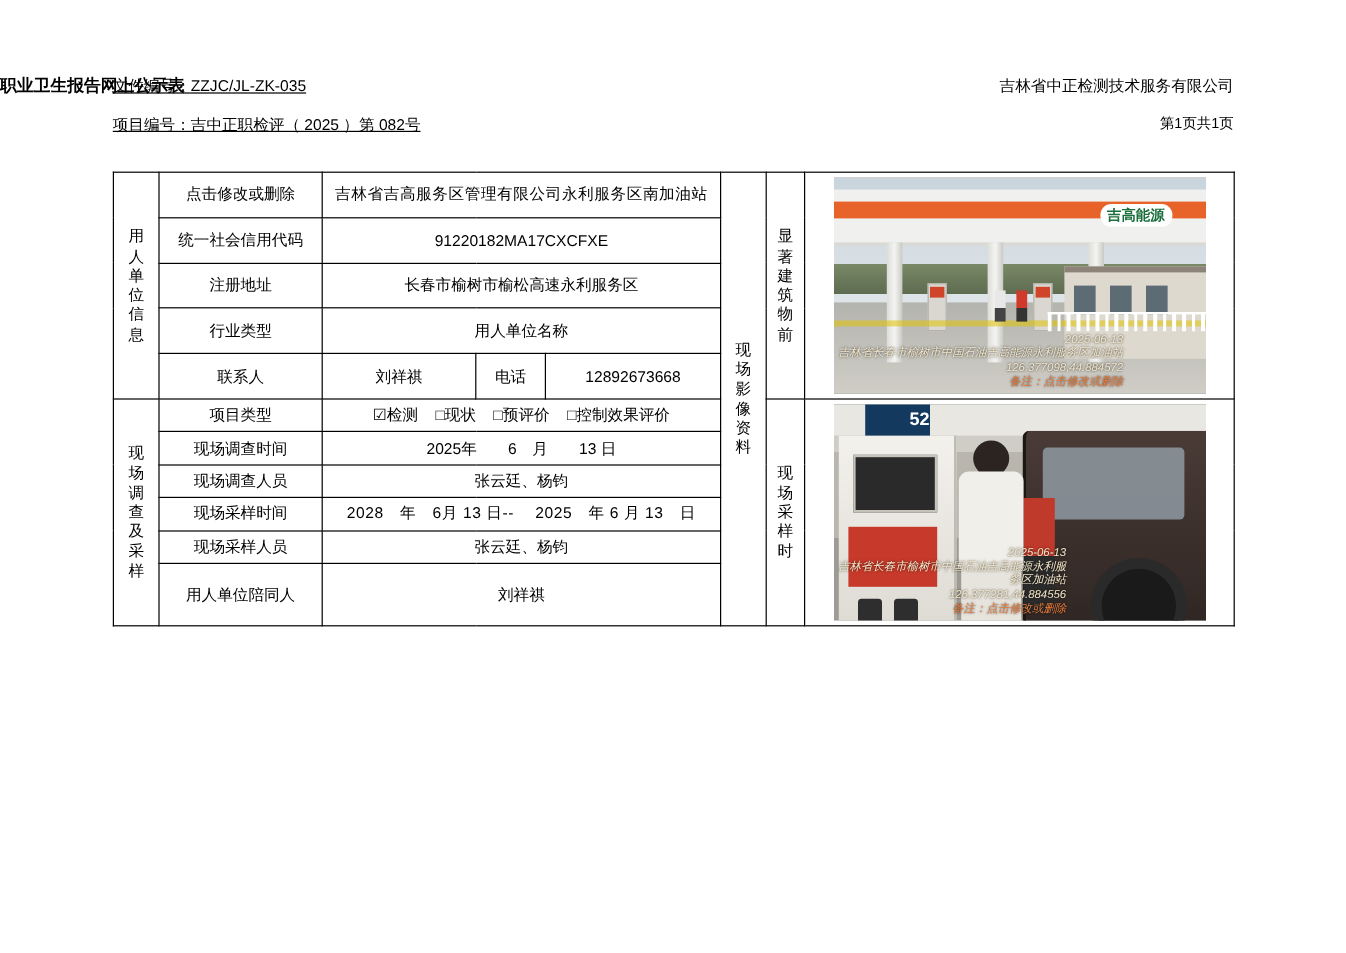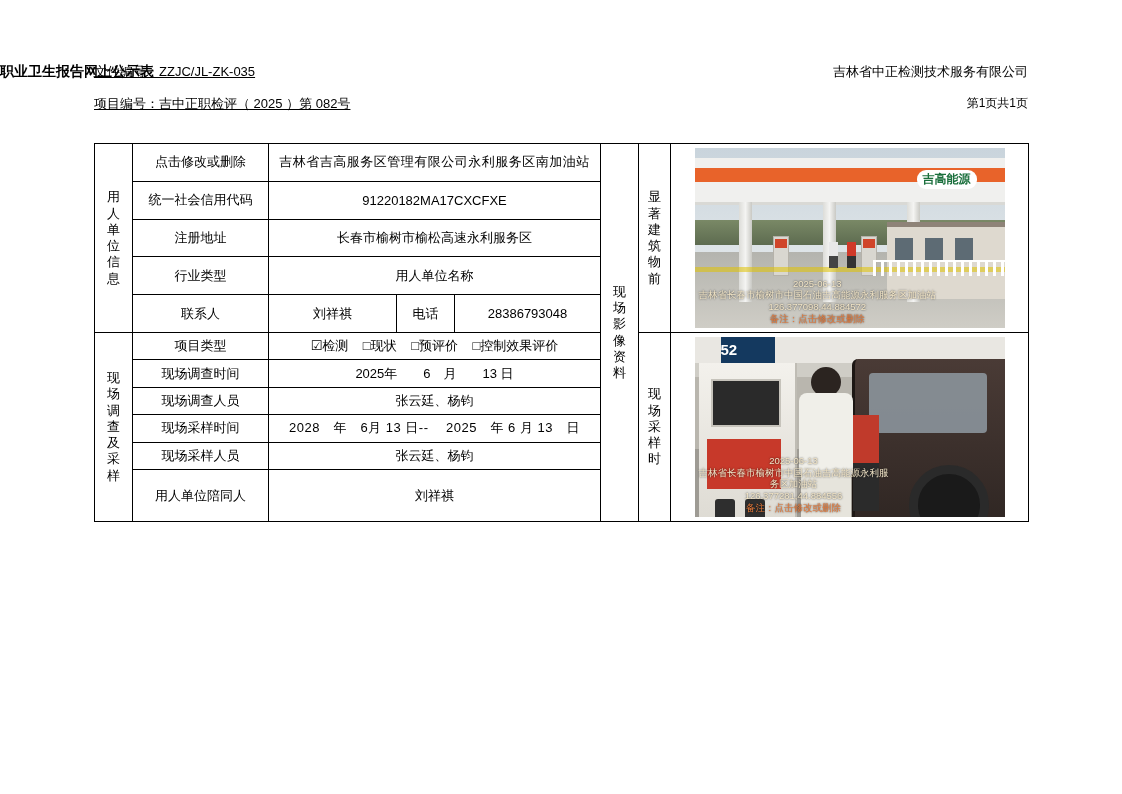--- a/index.html
+++ b/index.html
@@ -94,23 +94,24 @@
     overflow: hidden;
     background: #888;
   }
   .photo .stamp {
     position: absolute;
     left: 4px;
     bottom: 3px;
     font-size: 9.5px;
     line-height: 1.25;
     color: #f3e6c8;
-    text-align: center;
+    text-align: right;
     text-shadow: 0 0 2px rgba(0,0,0,0.8);
     font-family: "Liberation Sans", sans-serif;
+    font-style: italic;
   }
   .photo .stamp .note { color: #e87a3a; }
 
   
   .p1-sky {
     position: absolute; left: 0; top: 0; width: 100%; height: 60%;
     background: linear-gradient(#c9d4dc, #dfe5e8);
   }
   .p1-trees {
     position: absolute; left: 0; top: 40%; width: 100%; height: 14%;
@@ -182,21 +183,21 @@
     position: absolute; left: 0; top: 0; width: 100%; height: 100%;
     background: linear-gradient(#cfcdc6 0 22%, #b9b6ae 22% 62%, #9e9b94 62% 100%);
   }
   .p2-canopy {
     position: absolute; left: 0; top: 0; width: 100%; height: 26px;
     background: #e9e7e2;
   }
   .p2-sign {
     position: absolute; left: 26px; top: -2px; width: 54px; height: 30px;
     background: #14395f; color: #fff; font-size: 15px; font-weight: bold;
-    text-align: left; line-height: 30px;
+    text-align: right; line-height: 30px;
   }
   .p2-pump {
     position: absolute; left: 4px; top: 26px; width: 96px; height: 186px;
     background: linear-gradient(#f3f1ec, #dad7cf);
     border-right: 2px solid #bfbcb4;
   }
   .p2-pump-screen {
     position: absolute; left: 12px; top: 16px; width: 66px; height: 44px;
     background: #2a2a2a; border: 2px solid #c6c3bb;
   }
@@ -329,21 +330,21 @@
 
       <tr>
         <td class="label-cell">行业类型</td>
         <td colspan="3" class="value-cell">用人单位名称</td>
       </tr>
 
       <tr>
         <td class="label-cell">联系人</td>
         <td class="value-cell">刘祥祺</td>
         <td class="label-cell">电话</td>
-        <td class="value-cell">28386793048</td>
+        <td class="value-cell">12892673668</td>
       </tr>
 
       <tr>
         <td rowspan="6">
           <div class="vert">现场调查及采样</div>
         </td>
         <td class="label-cell">项目类型</td>
         <td colspan="3" class="value-cell">
           <span>☑<span>检测</span></span>
           &nbsp;&nbsp;

